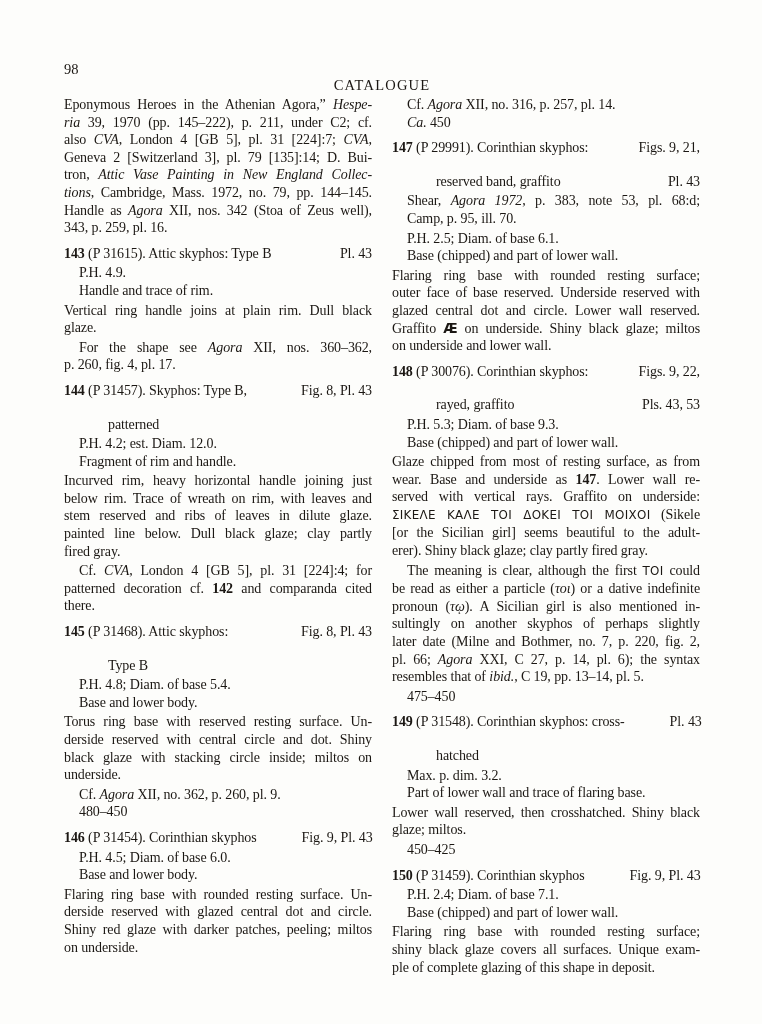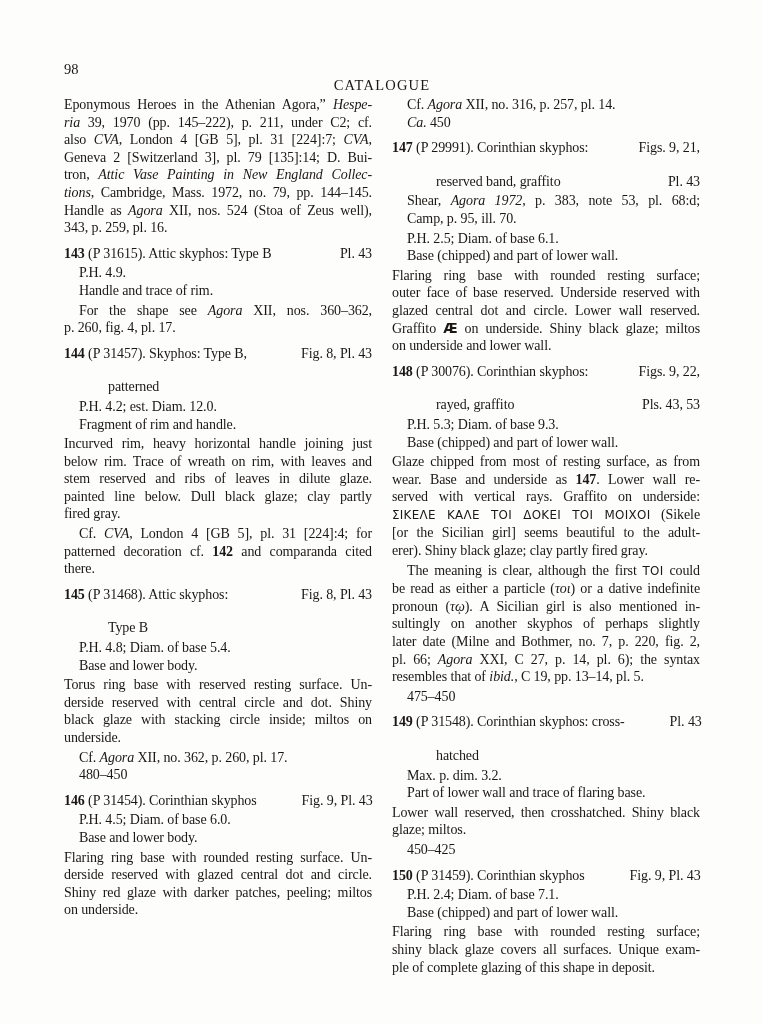--- a/index.html
+++ b/index.html
@@ -42,32 +42,36 @@
   </div>
   <div class="cols">
     <div class="col">
         <div class="blk para">
           <div class="line"><span>Eponymous Heroes in the Athenian Agora,” </span><span class="s-i">Hespe-</span></div>
           <div class="line"><span class="s-i">ria</span><span> 39, 1970 (pp. 145–222), p. 211, under C2; cf.</span></div>
           <div class="line"><span>also </span><span class="s-i">CVA</span><span>, London 4 [GB 5], pl. 31 [224]:7; </span><span class="s-i">CVA</span><span>,</span></div>
           <div class="line"><span>Geneva 2 [Switzerland 3], pl. 79 [135]:14; D. Bui-</span></div>
           <div class="line"><span>tron, </span><span class="s-i">Attic Vase Painting in New England Collec-</span></div>
           <div class="line"><span class="s-i">tions</span><span>, Cambridge, Mass. 1972, no. 79, pp. 144–145.</span></div>
-          <div class="line"><span>Handle as </span><span class="s-i">Agora</span><span> XII, nos. 524 (Stoa of Zeus well),</span></div>
+          <div class="line"><span>Handle as </span><span class="s-i">Agora</span><span> XII, nos. 342 (Stoa of Zeus well),</span></div>
           <div class="line last"><span>343, p. 259, pl. 16.</span></div>
         </div>
         <div class="blk entry">
           <div class="h-row">
             <span class="h-left"><span class="s-b">143</span><span> (P 31615). Attic skyphos: Type B</span></span>
             <span class="h-right">Pl. 43</span>
           </div>
         </div>
         <div class="blk detail">
           <div class="dline"><span>P.H. 4.9.</span></div>
           <div class="dline"><span>Handle and trace of rim.</span></div>
+        </div>
+        <div class="blk para">
+          <div class="line"><span>Vertical ring handle joins at plain rim. Dull black</span></div>
+          <div class="line last"><span>glaze.</span></div>
         </div>
         <div class="blk para">
           <div class="line find"><span>For the shape see </span><span class="s-i">Agora</span><span> XII, nos. 360–362,</span></div>
           <div class="line last"><span>p. 260, fig. 4, pl. 17.</span></div>
         </div>
         <div class="blk entry">
           <div class="h-row">
             <span class="h-left"><span class="s-b">144</span><span> (P 31457). Skyphos: Type B,</span></span>
             <span class="h-right">Fig. 8, Pl. 43</span>
           </div>
@@ -104,21 +108,21 @@
           <div class="dline"><span>P.H. 4.8; Diam. of base 5.4.</span></div>
           <div class="dline"><span>Base and lower body.</span></div>
         </div>
         <div class="blk para">
           <div class="line"><span>Torus ring base with reserved resting surface. Un-</span></div>
           <div class="line"><span>derside reserved with central circle and dot. Shiny</span></div>
           <div class="line"><span>black glaze with stacking circle inside; miltos on</span></div>
           <div class="line last"><span>underside.</span></div>
         </div>
         <div class="blk detail">
-          <div class="dline"><span>Cf. </span><span class="s-i">Agora</span><span> XII, no. 362, p. 260, pl. 17.</span></div>
+          <div class="dline"><span>Cf. </span><span class="s-i">Agora</span><span> XII, no. 362, p. 260, pl. 9.</span></div>
           <div class="dline"><span>480–450</span></div>
         </div>
         <div class="blk entry">
           <div class="h-row">
             <span class="h-left"><span class="s-b">146</span><span> (P 31454). Corinthian skyphos</span></span>
             <span class="h-right">Fig. 9, Pl. 43</span>
           </div>
         </div>
         <div class="blk detail">
           <div class="dline"><span>P.H. 4.5; Diam. of base 6.0.</span></div>

